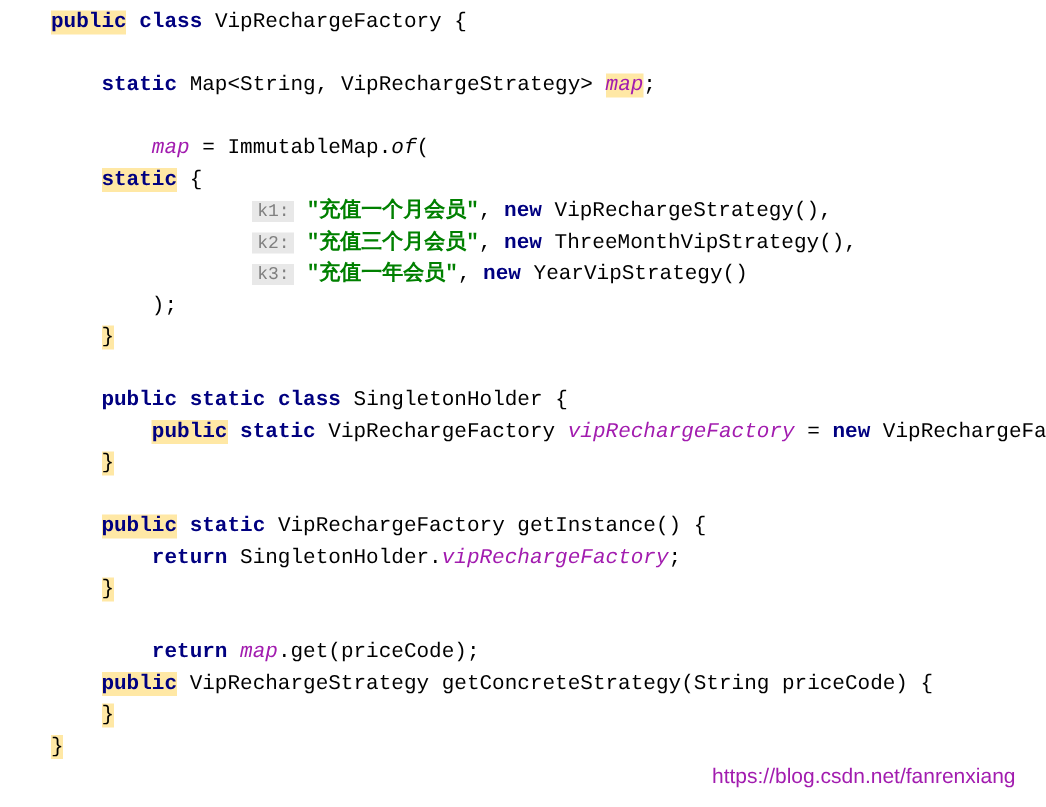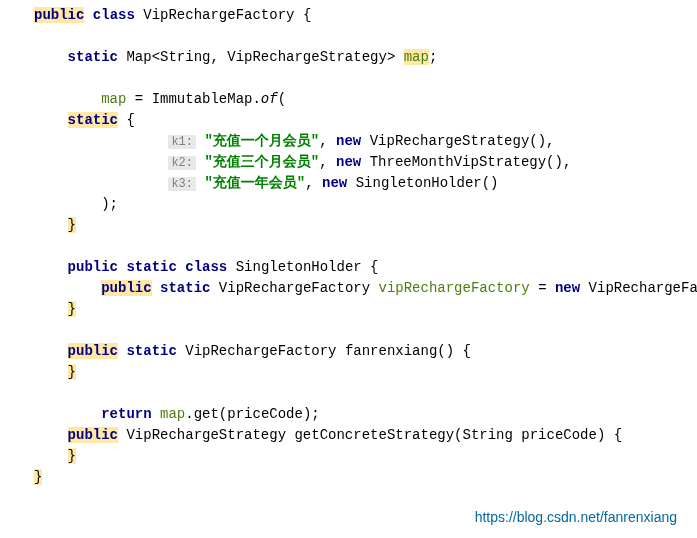--- a/index.html
+++ b/index.html
@@ -20,21 +20,22 @@
     }
     .code-line {
       white-space: pre;
       padding-left: 29px;
     }
     .kw {
       color: #000080;
       font-weight: bold;
     }
     .italic-field {
-      color: #4d7c0f;
+      color: #a21caf;
+      font-style: italic;
     }
     .highlight {
       background-color: #FFE8A5;
     }
     .string {
       color: #008000;
       font-weight: bold;
     }
     .param-hint {
       color: #808080;
@@ -43,46 +44,47 @@
       padding: 0 3px;
       margin-top: 32px;
     }
     .italic-method {
       font-style: italic;
     }
     .watermark {
       position: absolute;
       bottom: 10px;
       right: 20px;
-      color: #0369a1;
+      color: #a21caf;
       font-size: 14px;
       font-family: Arial, sans-serif;
     }
   </style>
 </head>
 <body>
 
 <div>
 <div class="code-line"><span class="kw highlight">public</span> <span class="kw">class</span> <span>VipRechargeFactory {</span></div>
 <div class="code-line"> </div>
 <div class="code-line">    <span class="kw">static</span> <span>Map&lt;String, VipRechargeStrategy&gt;</span> <span class="italic-field highlight">map</span><span>;</span></div>
 <div class="code-line"> </div>
 <div class="code-line">        <span class="italic-field">map</span><span> = ImmutableMap.</span><span class="italic-method">of</span><span>(</span></div>
 <div class="code-line">    <span class="kw highlight">static</span><span> {</span></div>
 <div class="code-line">                <span class="param-hint">k1:</span> <span class="string">"充值一个月会员"</span><span>, </span><span class="kw">new</span><span> VipRechargeStrategy(),</span></div>
 <div class="code-line">                <span class="param-hint">k2:</span> <span class="string">"充值三个月会员"</span><span>, </span><span class="kw">new</span><span> ThreeMonthVipStrategy(),</span></div>
-<div class="code-line">                <span class="param-hint">k3:</span> <span class="string">"充值一年会员"</span><span>, </span><span class="kw">new</span><span> SingletonHolder()</span></div>
+<div class="code-line">                <span class="param-hint">k3:</span> <span class="string">"充值一年会员"</span><span>, </span><span class="kw">new</span><span> YearVipStrategy()</span></div>
 <div class="code-line">        <span>);</span></div>
 <div class="code-line">    <span class="highlight">}</span></div>
 <div class="code-line"> </div>
 <div class="code-line">    <span class="kw">public</span> <span class="kw">static</span> <span class="kw">class</span><span> SingletonHolder {</span></div>
 <div class="code-line">        <span class="kw highlight">public</span> <span class="kw">static</span><span> VipRechargeFactory </span><span class="italic-field">vipRechargeFactory</span><span> = </span><span class="kw">new</span><span> VipRechargeFactory();</span></div>
 <div class="code-line">    <span class="highlight">}</span></div>
 <div class="code-line"> </div>
-<div class="code-line">    <span class="kw highlight">public</span> <span class="kw">static</span><span> VipRechargeFactory fanrenxiang() {</span></div>
+<div class="code-line">    <span class="kw highlight">public</span> <span class="kw">static</span><span> VipRechargeFactory getInstance() {</span></div>
+<div class="code-line">        <span class="kw">return</span><span> SingletonHolder.</span><span class="italic-field">vipRechargeFactory</span><span>;</span></div>
 <div class="code-line">    <span class="highlight">}</span></div>
 <div class="code-line"> </div>
 <div class="code-line">        <span class="kw">return</span><span> </span><span class="italic-field">map</span><span>.get(priceCode);</span></div>
 <div class="code-line">    <span class="kw highlight">public</span><span> VipRechargeStrategy getConcreteStrategy(String priceCode) {</span></div>
 <div class="code-line">    <span class="highlight">}</span></div>
 <div class="code-line"><span class="highlight">}</span></div>
 </div>
 
 <div class="watermark">https://blog.csdn.net/fanrenxiang</div>
 

